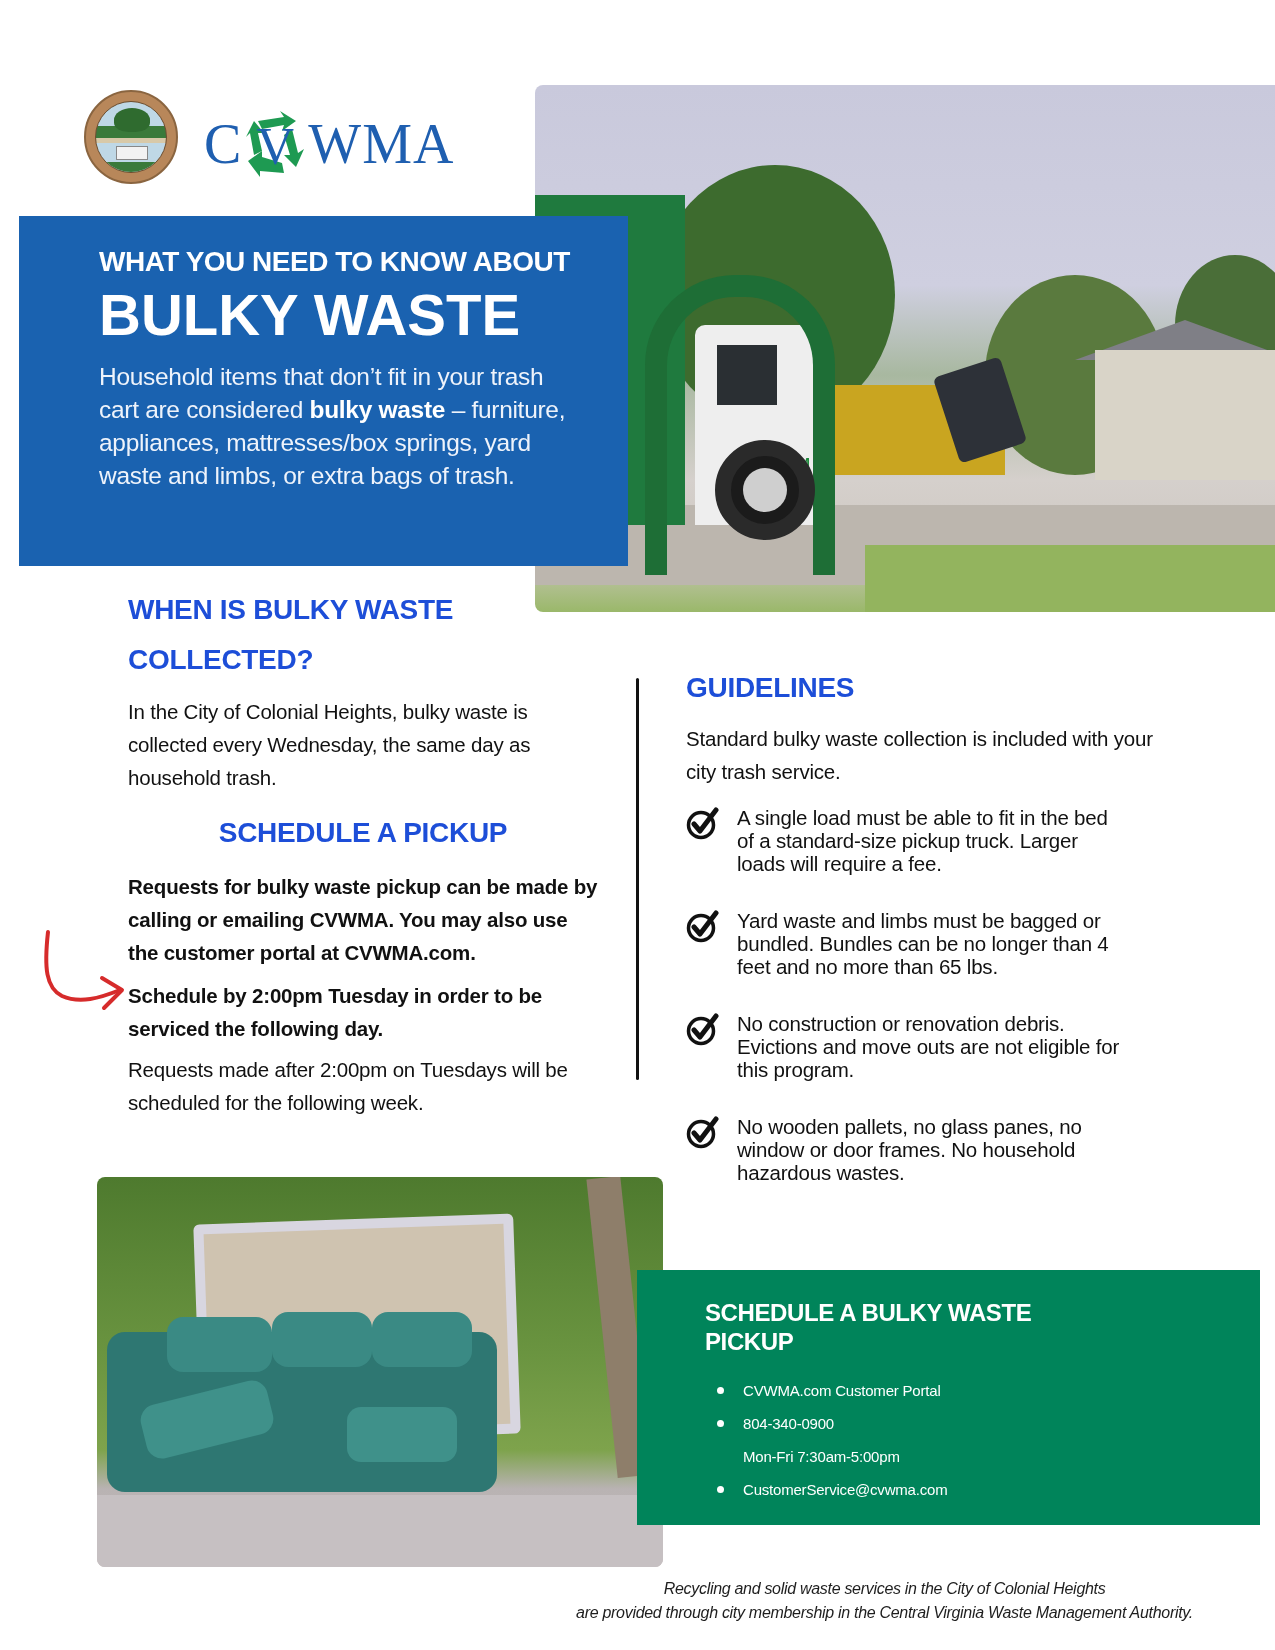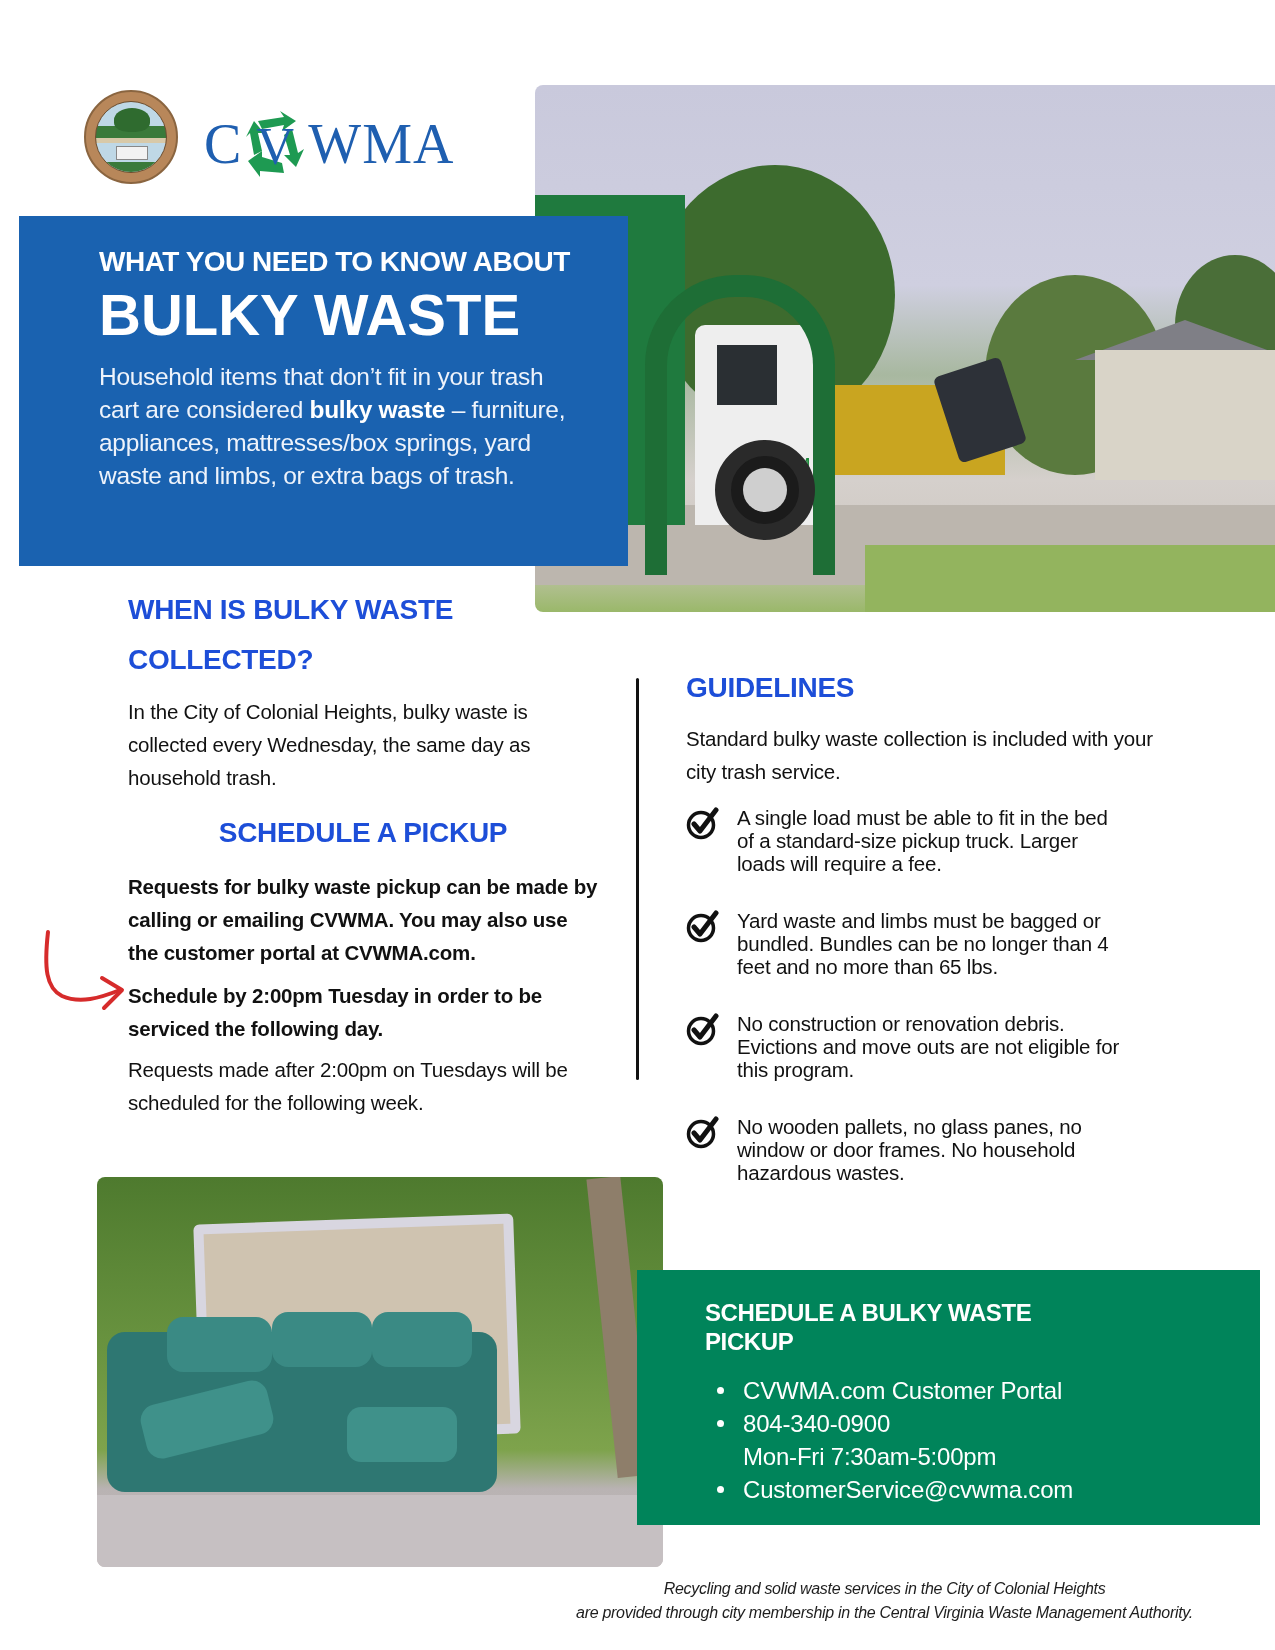--- a/index.html
+++ b/index.html
@@ -83,21 +83,21 @@
   .ps-cushion3 { position: absolute; left: 275px; top: 135px; width: 100px; height: 55px; background: #3a8a84; border-radius: 16px; }
   .ps-seat1 { position: absolute; left: 45px; top: 215px; width: 130px; height: 55px; background: #3f918a; border-radius: 16px; transform: rotate(-14deg); }
   .ps-seat2 { position: absolute; left: 250px; top: 230px; width: 110px; height: 55px; background: #3f918a; border-radius: 14px; }
   .ps-trunk { position: absolute; left: 505px; top: 0; width: 34px; height: 300px; background: #8e7e6a; transform: rotate(-6deg); }
   .ps-curb { position: absolute; left: 0; right: 0; top: 318px; height: 72px; background: #c6c0c2; }
 
   
   .cta { position: absolute; left: 637px; top: 1270px; width: 623px; height: 255px; background: #00845a; color: #fff; padding: 28px 4px 0 68px; }
   .cta .cta-title { font-weight: bold; font-size: 24px; line-height: 29px; width: 360px; letter-spacing: -0.4px; }
   .cta ul { list-style: none; margin-top: 18px; }
-  .cta li { position: relative; padding-left: 38px; font-size: 24px; line-height: 33px; letter-spacing: -0.2px; }
+  .cta li { position: relative; padding-left: 38px; font-size: 15px; line-height: 33px; letter-spacing: -0.2px; }
   .cta li .dot { position: absolute; left: 12px; top: 13px; width: 7px; height: 7px; border-radius: 50%; background: #fff; }
   .cta .hours { display: block; }
 
   
   .footer { position: absolute; right: 82px; top: 1577px; text-align: center; font-style: italic; font-size: 16px; line-height: 24px; color: #1e1e1e; letter-spacing: -0.3px; }
 </style>
 </head>
 <body>
 
 <div class="seal">

